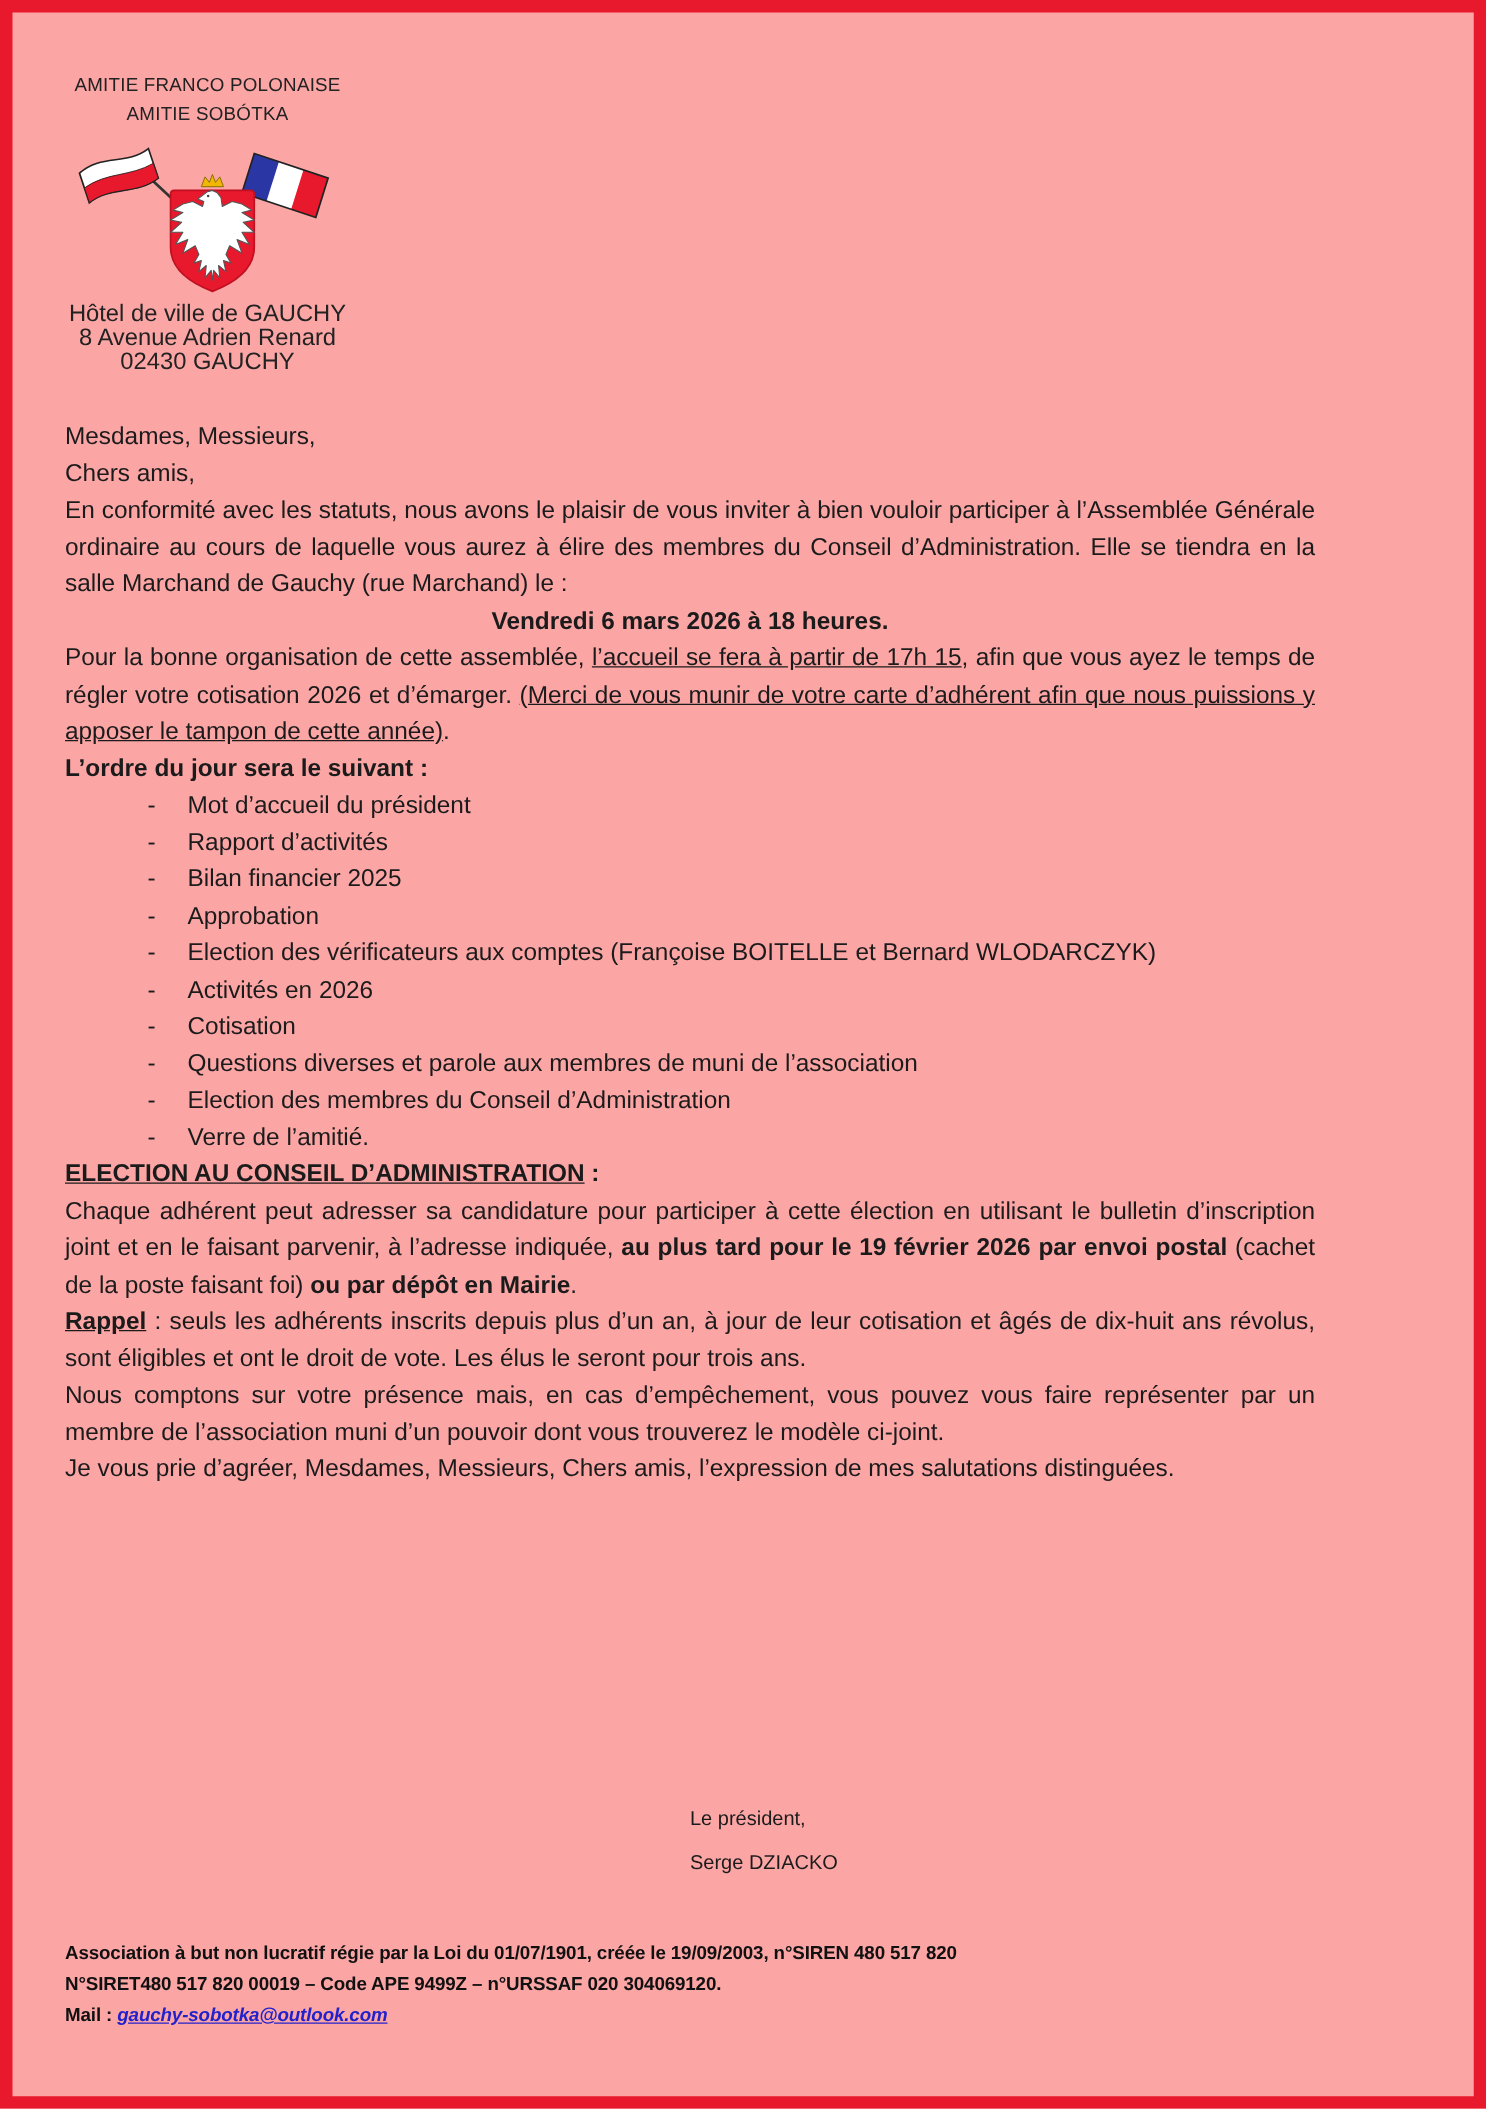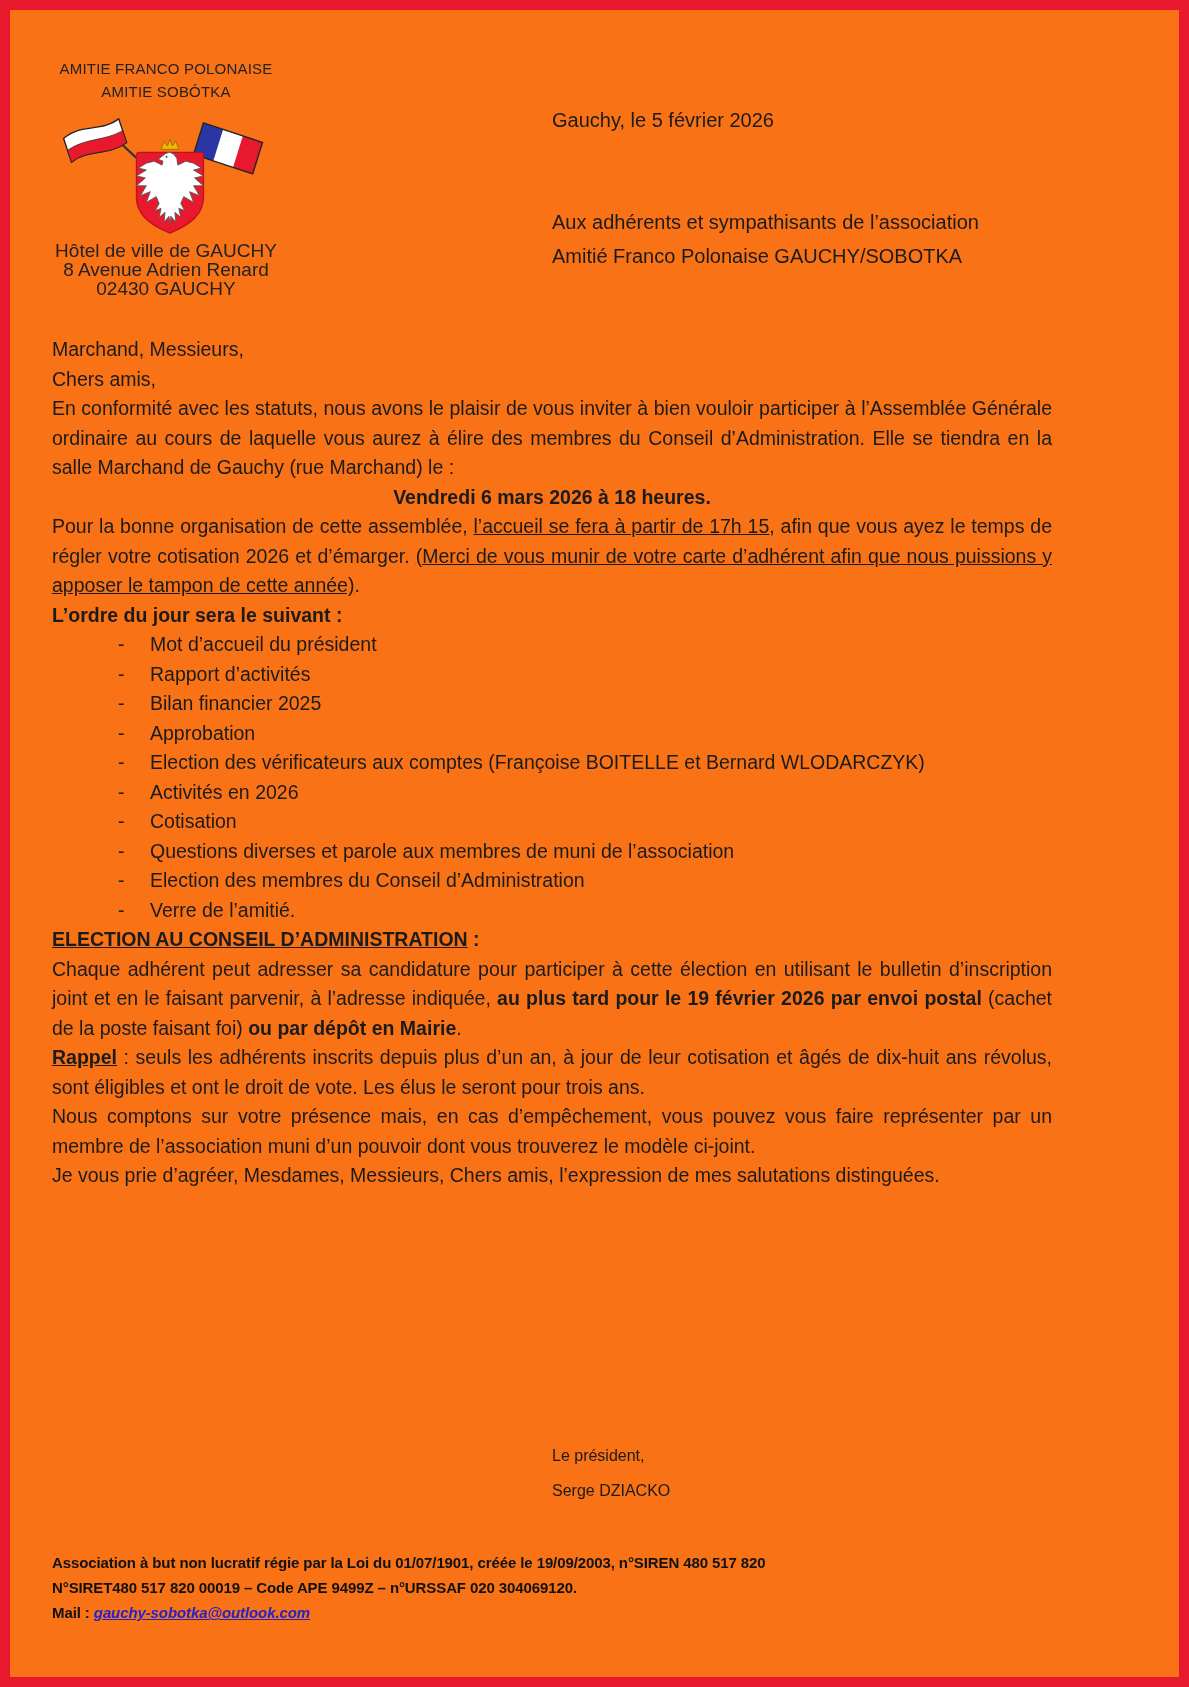--- a/index.html
+++ b/index.html
@@ -1,20 +1,20 @@
 <!DOCTYPE html>
 <html lang="fr" style="--border-red: #e8192d; --flag-red: #e8192d; --flag-white: #ffffff; --flag-blue: #2b36a5; --crown-gold: #f2b705; --link-blue: #2222cc;"><head>
 <meta charset="utf-8">
 <style>
   html,body{margin:0;padding:0;background:#ffffff;}
   .page{
     position:relative;
     width:1189px;height:1687px;
     box-sizing:border-box;
-    background:#f97316;
+    background:#fca5a5;
     border:10px solid var(--border-red,#e8192d);
     font-family:"Liberation Sans",sans-serif;
     color:#1b1b1b;
     overflow:hidden;
   }
   .content{position:absolute;left:42px;top:0;width:1000px;height:100%;}
   
   .logo-block{position:absolute;left:2px;top:47px;width:224px;text-align:center;}
   .org-name{font-size:15px;line-height:23px;color:#222;letter-spacing:.2px;}
   .logo-art{margin-top:6px;}
@@ -77,30 +77,23 @@
           <circle cx="110.5" cy="48.5" r="1" fill="#444"></circle>
         </svg>
       </div>
       <div class="logo-address">
         <div>Hôtel de ville de GAUCHY</div>
         <div>8 Avenue Adrien Renard</div>
         <div>02430 GAUCHY</div>
       </div>
     </div>
 
-    <div class="letterhead-right">
-      <div class="date-line">Gauchy, le 5 février 2026</div>
-      <div class="recipient">
-        <div>Aux adhérents et sympathisants de l’association</div>
-        <div>Amitié Franco Polonaise GAUCHY/SOBOTKA</div>
-      </div>
-    </div>
 
     <div class="body-text">
-      <p>Marchand, Messieurs,</p>
+      <p>Mesdames, Messieurs,</p>
       <p>Chers amis,</p>
 
       <p class="just mt25">En conformité avec les statuts, nous avons le plaisir de vous inviter à bien vouloir participer à l’Assemblée Générale ordinaire au cours de laquelle vous aurez à élire des membres du Conseil d’Administration. Elle se tiendra en la salle Marchand de Gauchy (rue Marchand) le :</p>
 
       <p class="meeting-date">Vendredi 6 mars 2026 à 18 heures.</p>
 
       <p class="just mt21"><span>Pour la bonne organisation de cette assemblée, </span><span class="u">l’accueil se fera à partir de 17h 15</span><span>, afin que vous ayez le temps de régler votre cotisation 2026 et d’émarger. </span><span class="u">(Merci de vous munir de votre carte d’adhérent afin que nous puissions y apposer le tampon de cette année)</span><span>.</span></p>
 
       <p class="b">L’ordre du jour sera le suivant :</p>
 

